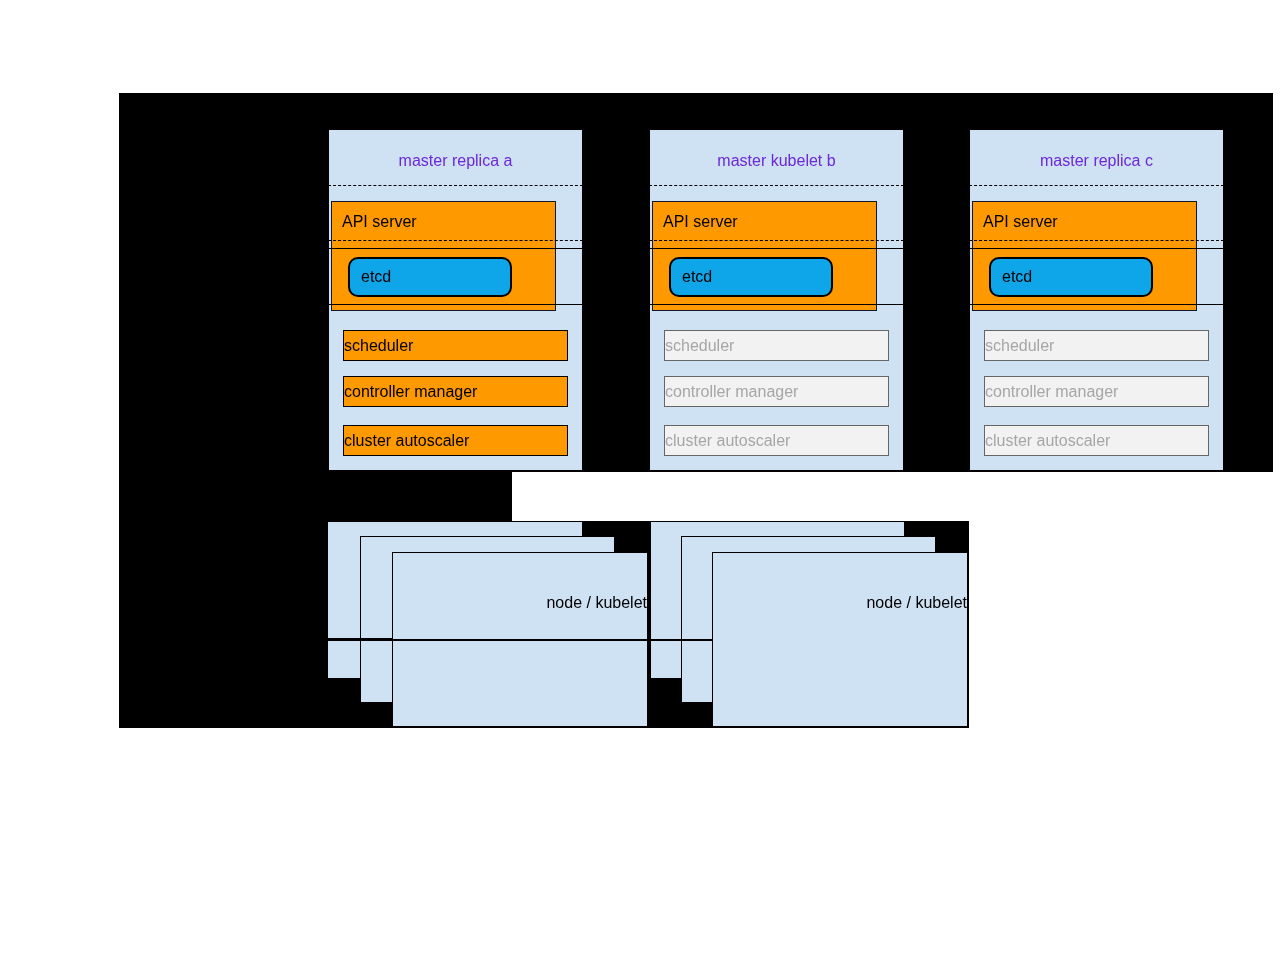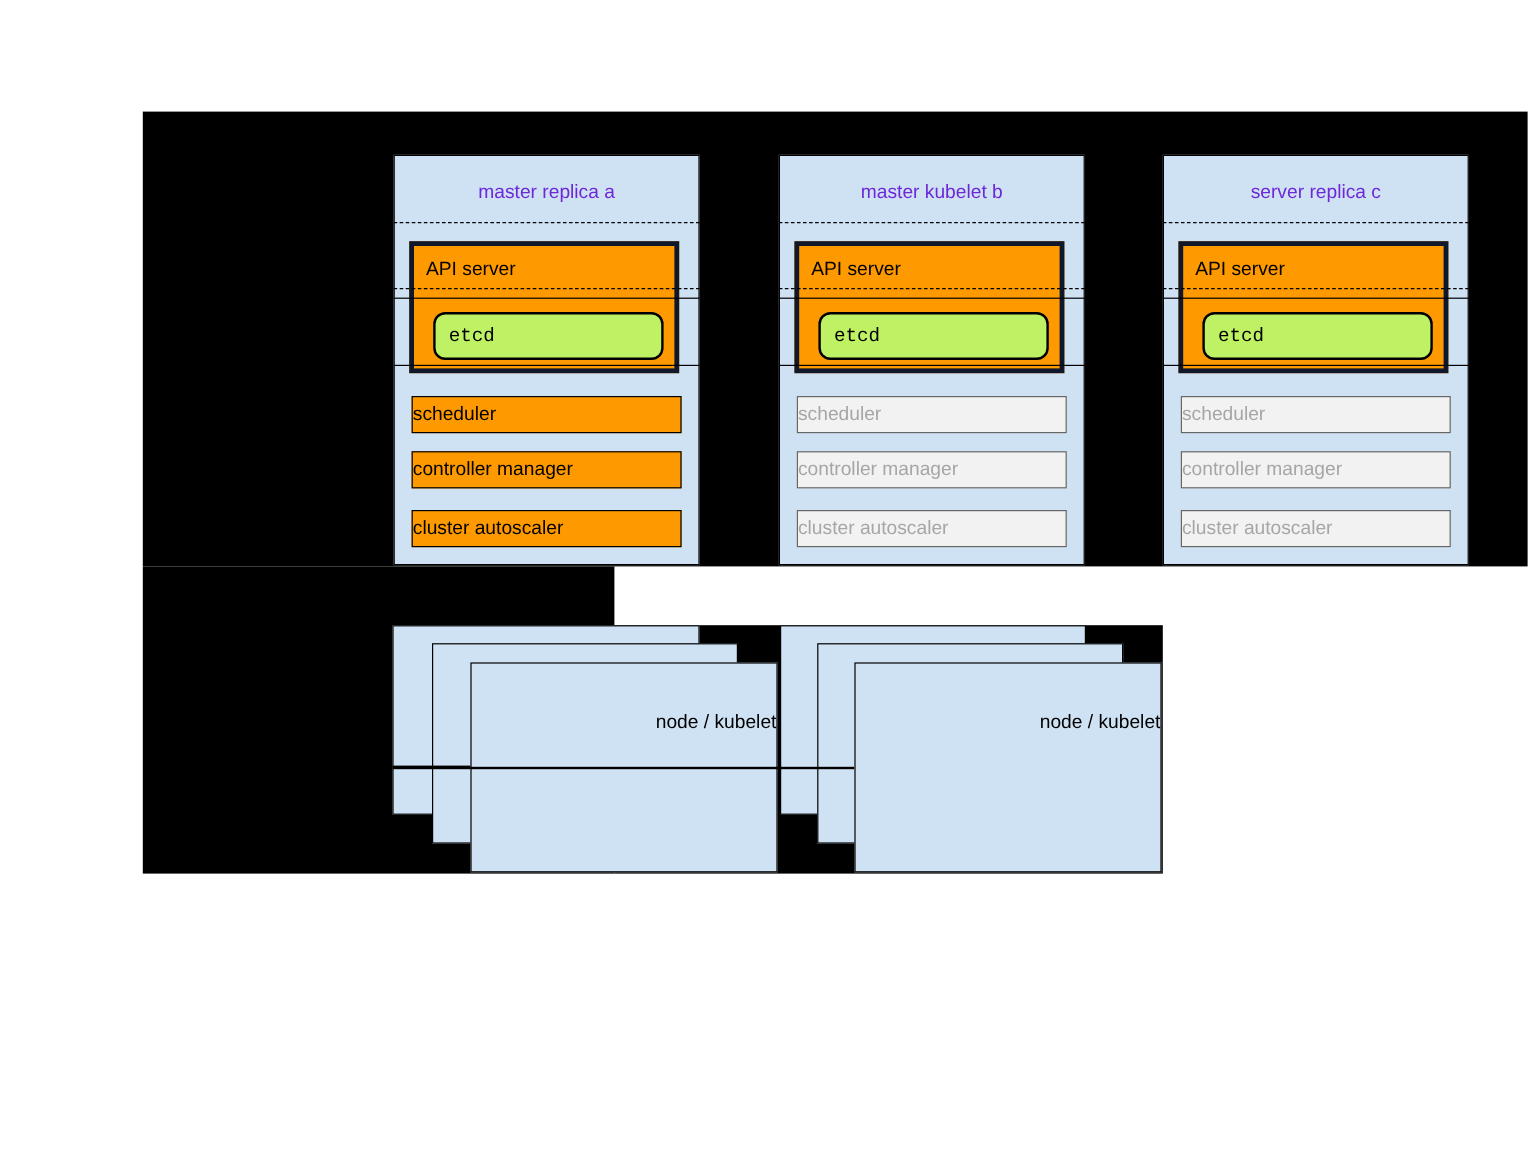--- a/index.html
+++ b/index.html
@@ -16,29 +16,29 @@
     background:#cfe2f3;border:1px solid #000;box-sizing:border-box;
   }
   .m-title{
     position:absolute;top:22px;left:0;width:100%;text-align:center;
     font-size:16px;color:#6d28d9;
   }
   .hline{position:absolute;left:-1px;width:255px;height:0;border-top:1px solid #000}
   .hline.dashed{border-top-style:dashed}
 
   .apiblock{
-    position:absolute;left:12px;top:71px;width:225px;height:110px;
-    background:#ff9900;border:4px solid #0f172a;box-sizing:border-box;
+    position:absolute;left:2px;top:71px;width:225px;height:110px;
+    background:#ff9900;border:1px solid #0f172a;box-sizing:border-box;
   }
   .api-label{margin:11px 0 0 10px;font-size:16px;color:#000}
   .etcd{
-    position:absolute;left:16px;top:55px;width:192px;height:40px;
-    background:#bef264;border:2px solid #000;border-radius:10px;
+    position:absolute;left:16px;top:55px;width:164px;height:40px;
+    background:#0ea5e9;border:2px solid #000;border-radius:10px;
     box-sizing:border-box;display:flex;align-items:center;padding-left:11px;
-    font-size:16px;color:#000;font-family:Liberation Mono, monospace;
+    font-size:16px;color:#000;
   }
 
   .comp{
     position:absolute;left:14px;width:225px;height:31px;box-sizing:border-box;
     font-size:16px;display:flex;align-items:center;padding-left:0;
   }
   .comp.c1{top:200px}.comp.c2{top:246px}.comp.c3{top:295px}
   .comp.active{background:#ff9900;border:1px solid #000;color:#000}
   .comp.inactive{background:#f2f2f2;border:1px solid #666;color:#a6a6a6}
 
@@ -81,21 +81,21 @@
   <div class="hline dashed" style="top:55px"></div>
   <div class="hline dashed" style="top:110px"></div>
   <div class="hline" style="top:118px"></div>
   <div class="hline" style="top:174px"></div>
   <div class="comp c1 inactive">scheduler</div>
   <div class="comp c2 inactive">controller manager</div>
   <div class="comp c3 inactive">cluster autoscaler</div>
 </div>
 
 <div class="master" style="left:969px">
-  <div class="m-title">server replica c</div>
+  <div class="m-title">master replica c</div>
   <div class="apiblock">
     <div class="api-label">API server</div>
     <div class="etcd">etcd</div>
   </div>
   <div class="hline dashed" style="top:55px"></div>
   <div class="hline dashed" style="top:110px"></div>
   <div class="hline" style="top:118px"></div>
   <div class="hline" style="top:174px"></div>
   <div class="comp c1 inactive">scheduler</div>
   <div class="comp c2 inactive">controller manager</div>

